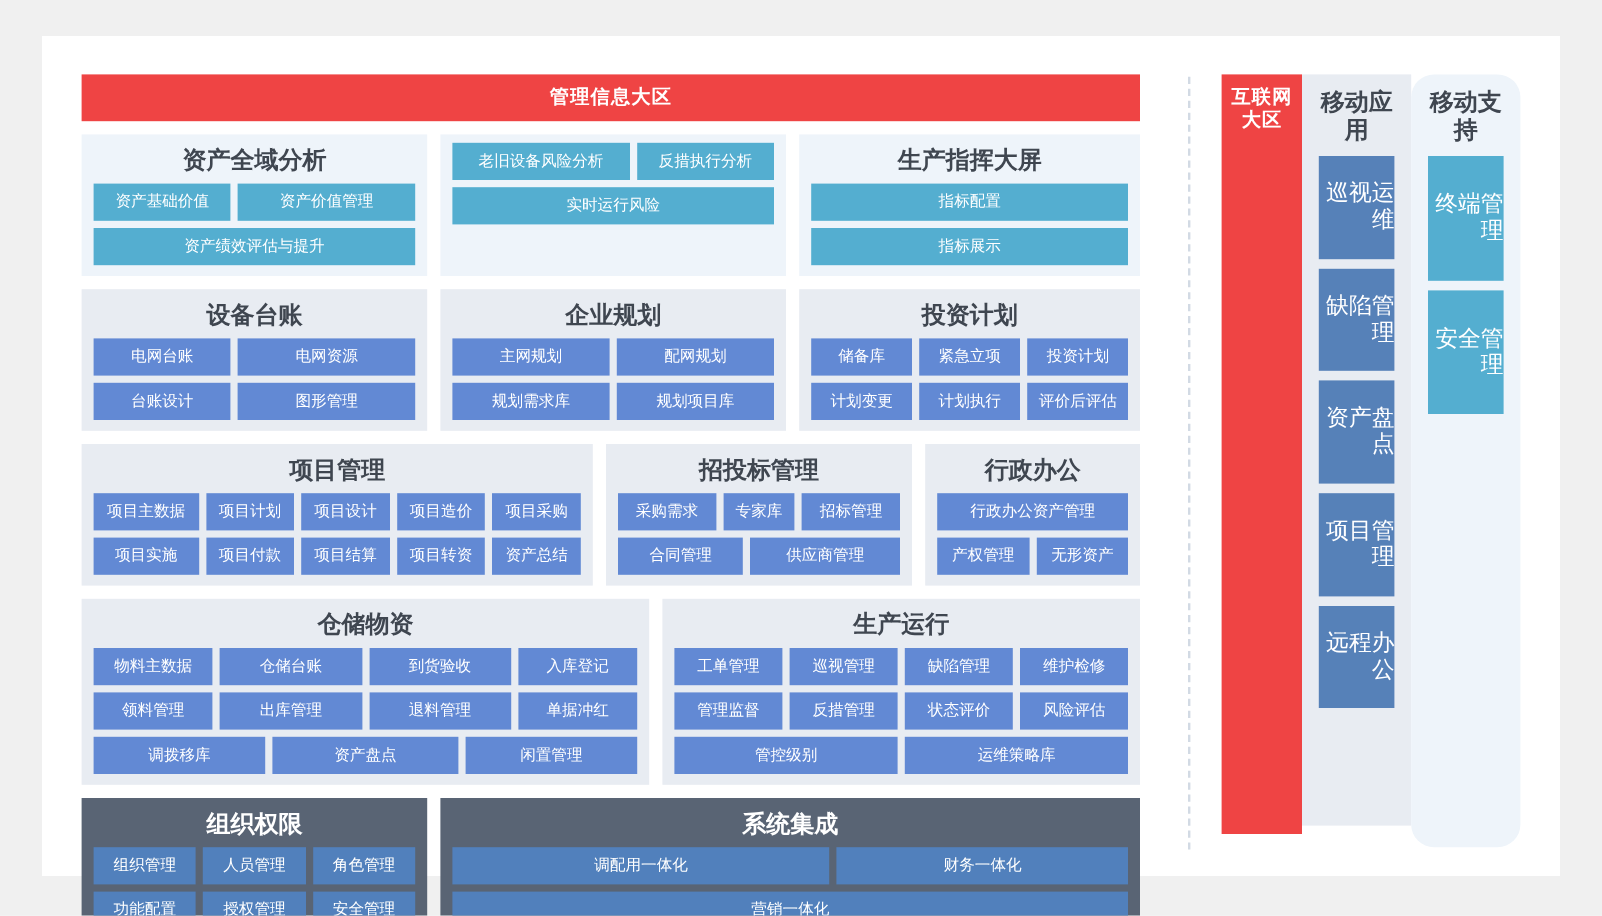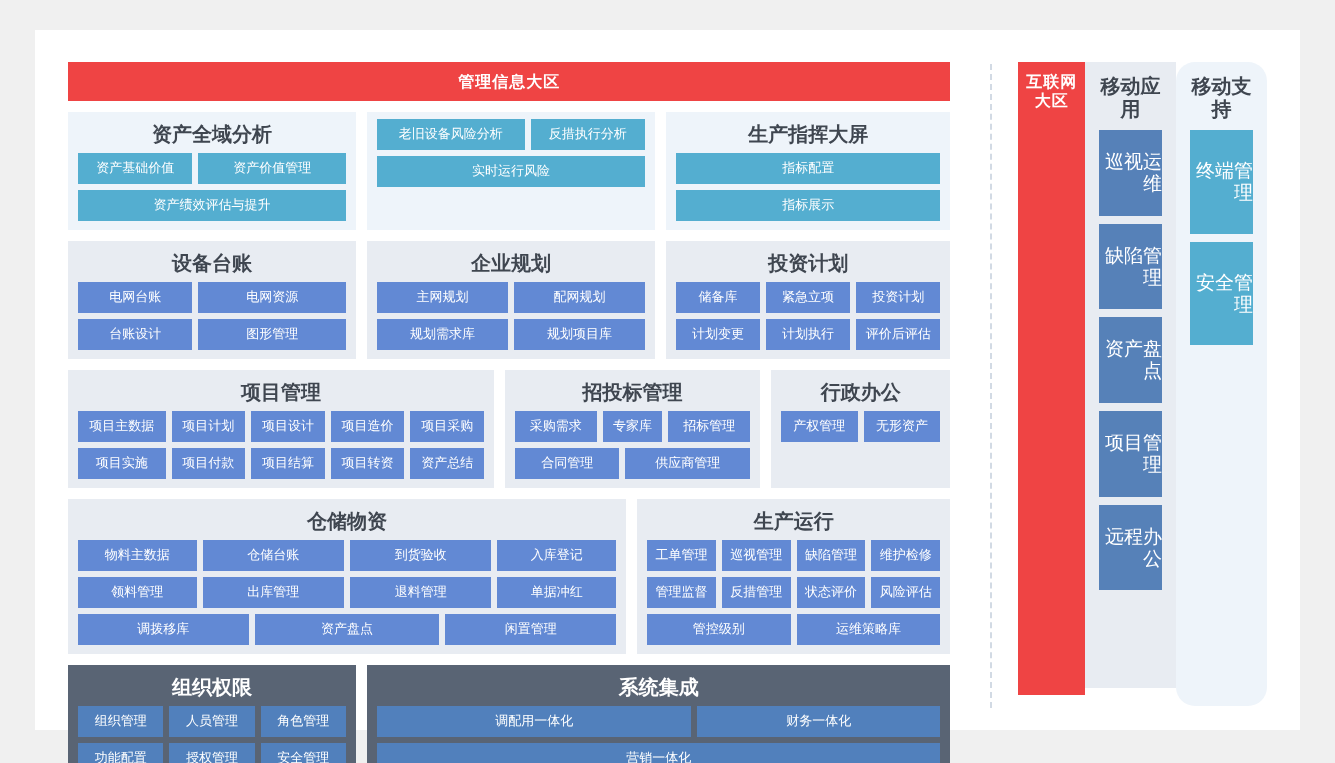--- a/index.html
+++ b/index.html
@@ -246,29 +246,32 @@
           </div>
           <div class="btn-row">
             <div class="btn">合同管理</div>
             <div class="btn f12">供应商管理</div>
           </div>
         </div>
 
         <div class="panel" style="flex:1">
           <div class="panel-title">行政办公</div>
           <div class="btn-row">
+            <div class="btn">行政办公资产管理</div>
+          </div>
+          <div class="btn-row">
             <div class="btn">产权管理</div>
             <div class="btn">无形资产</div>
           </div>
         </div>
       </div>
 
       <div class="row">
 
-        <div class="panel" style="width:558px">
+        <div class="panel" style="width:473px">
           <div class="panel-title">仓储物资</div>
           <div class="btn-row">
             <div class="btn">物料主数据</div>
             <div class="btn f12">仓储台账</div>
             <div class="btn f12">到货验收</div>
             <div class="btn">入库登记</div>
           </div>
           <div class="btn-row">
             <div class="btn">领料管理</div>
             <div class="btn f12">出库管理</div>

